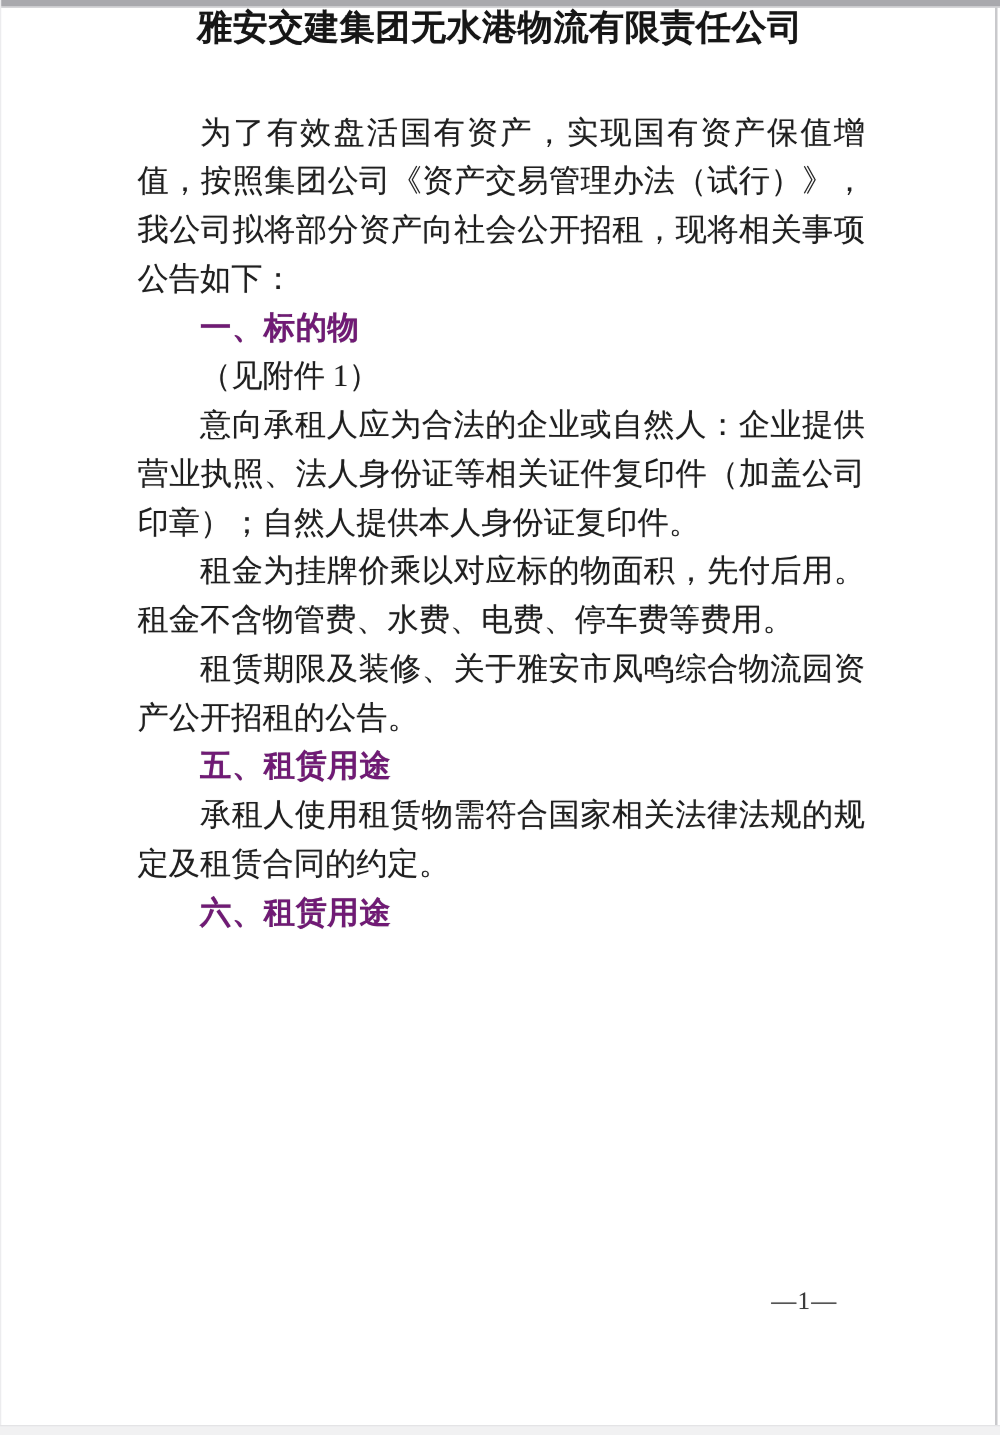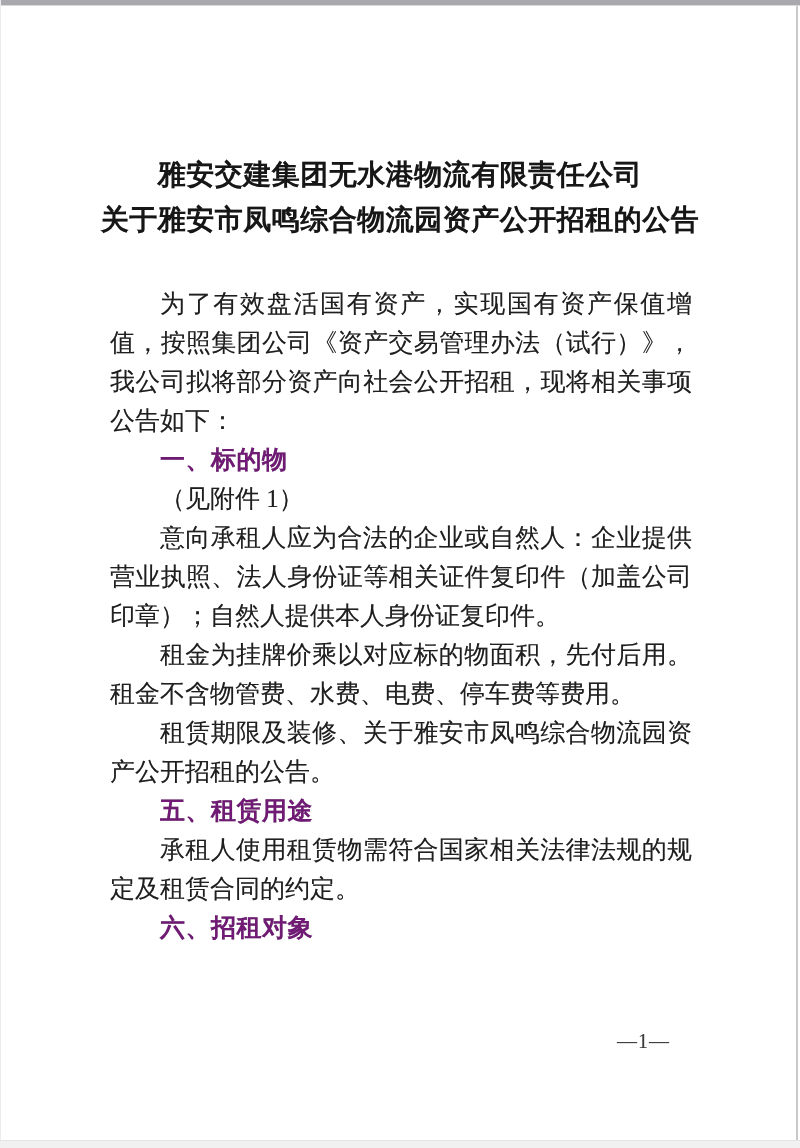--- a/index.html
+++ b/index.html
@@ -38,21 +38,20 @@
     background: #f1f1f2;
     border-top: 1px solid #e4e4e6;
   }
   .doc {
     position: absolute;
     top: 0; left: 0;
     width: 800px;
     text-shadow: 0 0 0.6px rgba(45,45,45,0.45);
   }
   .doc-title {
-    margin-top: 152px;
     text-align: center;
     font-weight: bold;
     font-size: 28px;
     line-height: 45px;
     letter-spacing: 0.5px;
     color: #161616;
   }
   .content {
     margin: 42px 110px 0 110px;
     width: 582px;
@@ -86,30 +85,29 @@
 
 <div class="scan-top-bar"></div>
 <div class="scan-left-line"></div>
 <div class="scan-right-line"></div>
 <div class="scan-bottom-strip"></div>
 
 <div class="doc">
 
   <div class="doc-title">
     <div>雅安交建集团无水港物流有限责任公司</div>
-    <div>关于雅安市凤鸣综合物流园资产公开招租的公告</div>
   </div>
 
   <div class="content">
     <p class="para">为了有效盘活国有资产，实现国有资产保值增值，按照集团公司《资产交易管理办法（试行）》，我公司拟将部分资产向社会公开招租，现将相关事项公告如下：</p>
     <p class="heading">一、标的物</p>
     <p class="para">（见附件 1）</p>
     <p class="para">意向承租人应为合法的企业或自然人：企业提供营业执照、法人身份证等相关证件复印件（加盖公司印章）；自然人提供本人身份证复印件。</p>
     <p class="para">租金为挂牌价乘以对应标的物面积，先付后用。租金不含物管费、水费、电费、停车费等费用。</p>
     <p class="para">租赁期限及装修、关于雅安市凤鸣综合物流园资产公开招租的公告。</p>
     <p class="heading">五、租赁用途</p>
     <p class="para">承租人使用租赁物需符合国家相关法律法规的规定及租赁合同的约定。</p>
-    <p class="heading">六、招租对象</p>
+    <p class="heading">六、租赁用途</p>
   </div>
 
   <div class="page-number">—1—</div>
 
 </div>
 
 </body></html>

